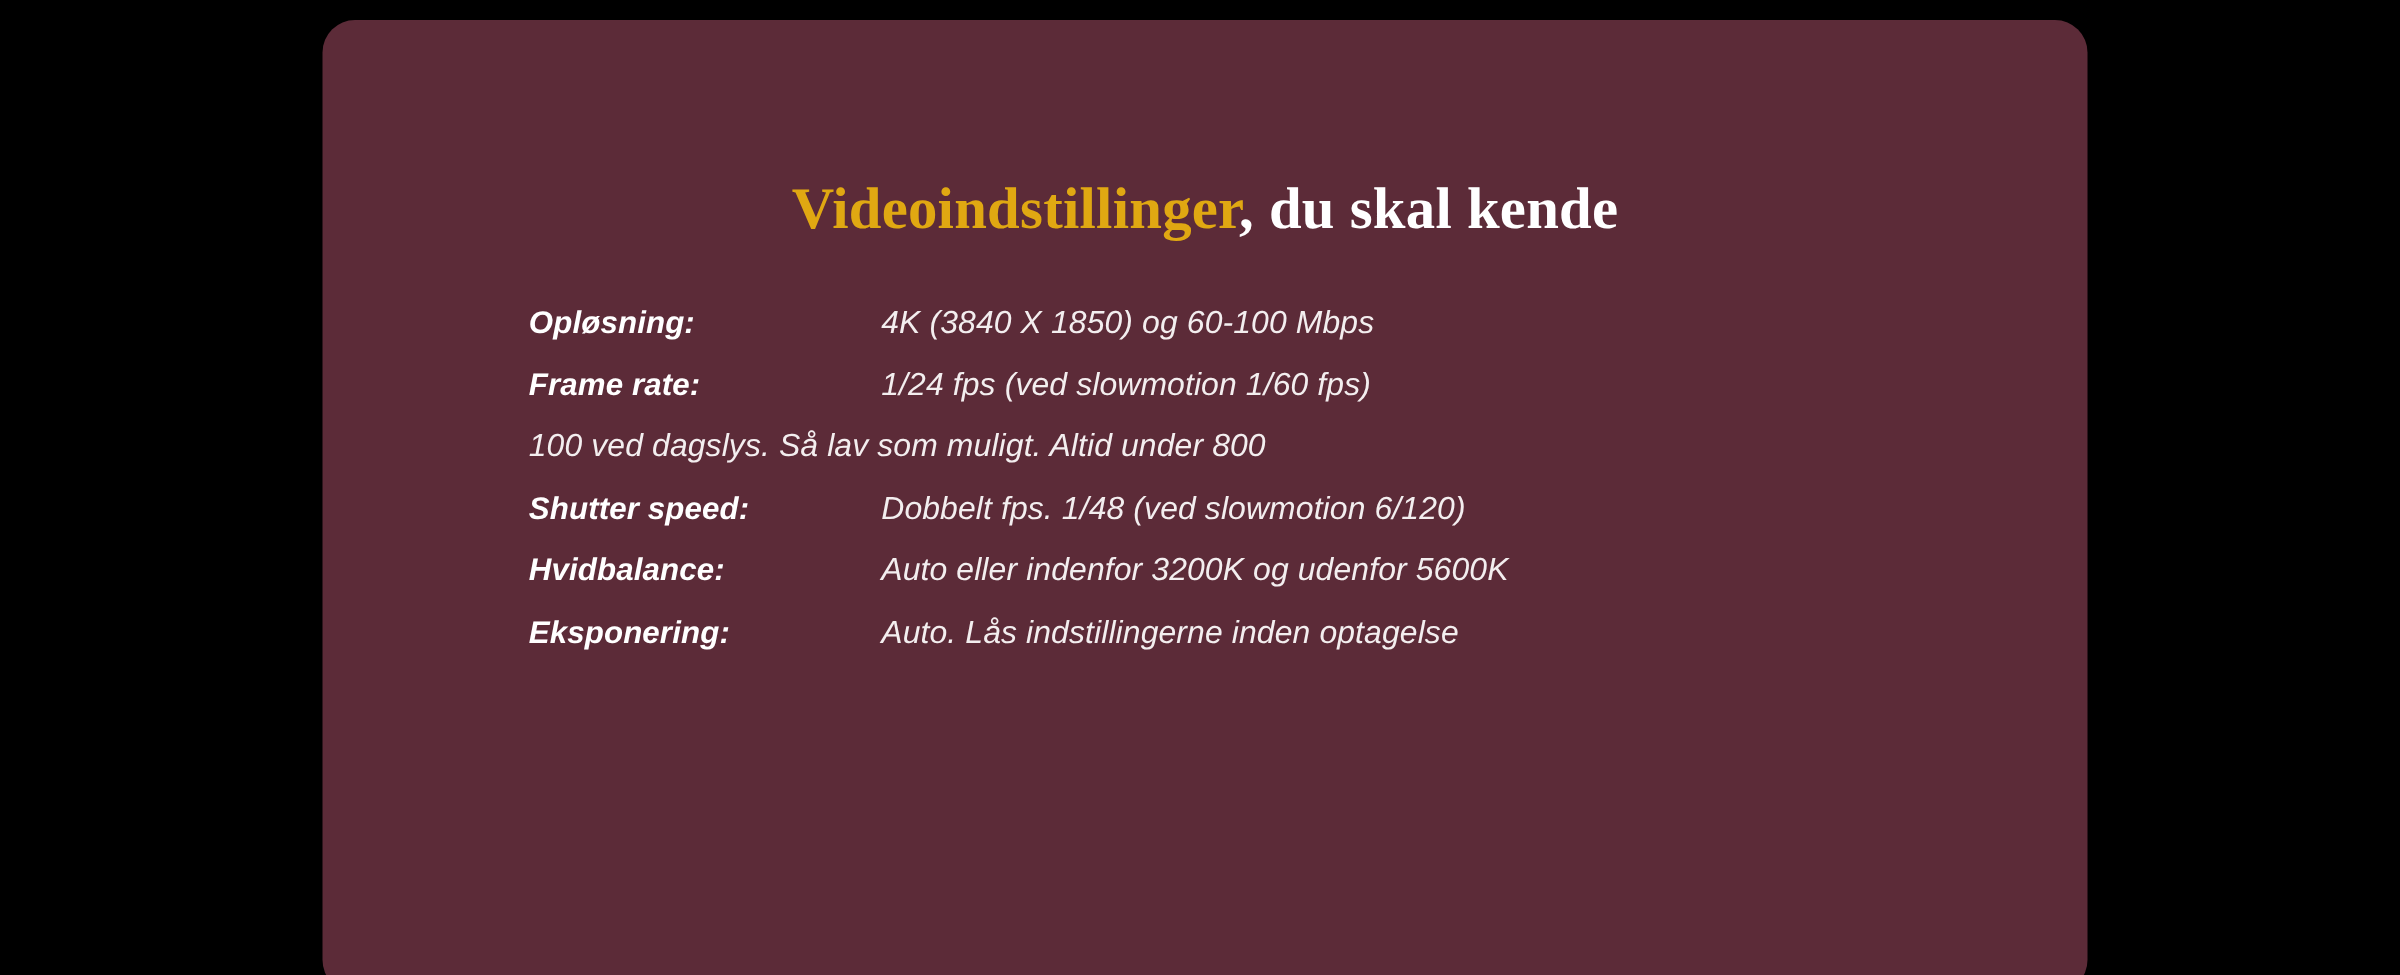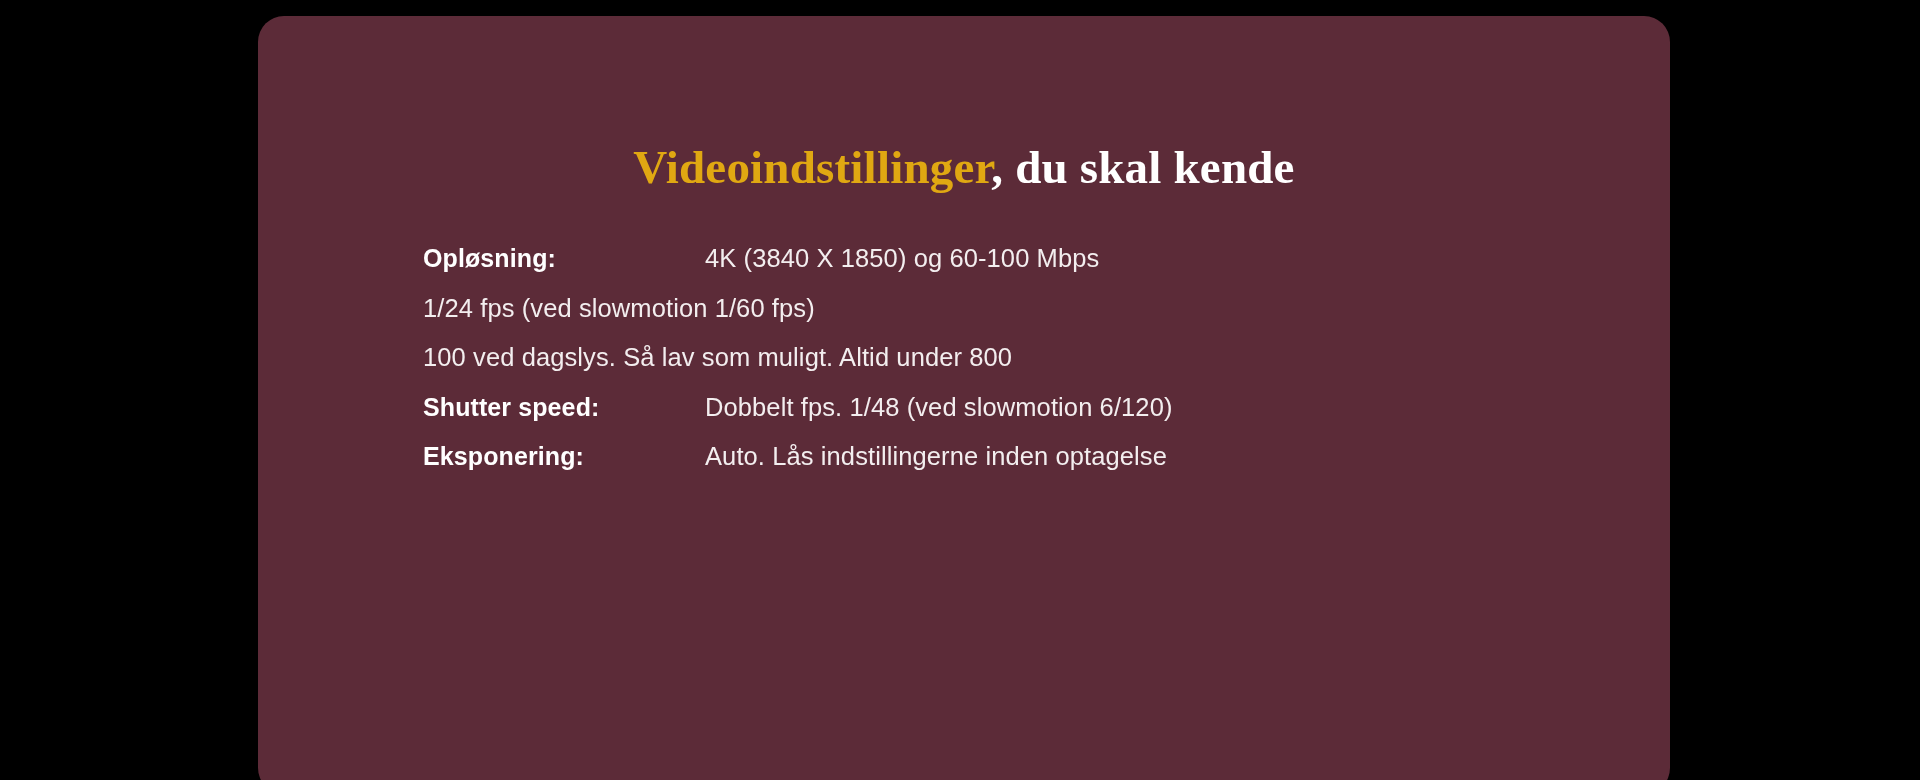--- a/index.html
+++ b/index.html
@@ -49,20 +49,21 @@
   .specs {
     position: absolute;
     left: 165px;
     top: 228px;
     width: 1160px;
   }
   .spec-row {
     display: flex;
     align-items: center;
     margin-bottom: 20.5px;
+    font-style: italic;
   }
   .spec-label {
     flex: 0 0 282px;
     font-size: 25px;
     font-weight: bold;
     color: #FFFFFF;
     letter-spacing: 0.1px;
   }
   .spec-value {
     flex: 1 1 auto;
@@ -83,32 +84,37 @@
     </h1>
 
     <div class="specs">
 
       <div class="spec-row">
         <div class="spec-label">Opløsning:</div>
         <div class="spec-value">4K (3840 X 1850) og 60-100 Mbps</div>
       </div>
 
       <div class="spec-row">
+        <div class="spec-label">Frame rate:</div>
         <div class="spec-value">1/24 fps (ved slowmotion 1/60 fps)</div>
       </div>
 
       <div class="spec-row">
         <div class="spec-value">100 ved dagslys. Så lav som muligt. Altid under 800</div>
       </div>
 
       <div class="spec-row">
         <div class="spec-label">Shutter speed:</div>
         <div class="spec-value">Dobbelt fps. 1/48 (ved slowmotion 6/120)</div>
       </div>
 
+      <div class="spec-row">
+        <div class="spec-label">Hvidbalance:</div>
+        <div class="spec-value">Auto eller indenfor 3200K og udenfor 5600K</div>
+      </div>
 
       <div class="spec-row">
         <div class="spec-label">Eksponering:</div>
         <div class="spec-value">Auto. Lås indstillingerne inden optagelse</div>
       </div>
 
     </div>
   </div>
 </div>
 

